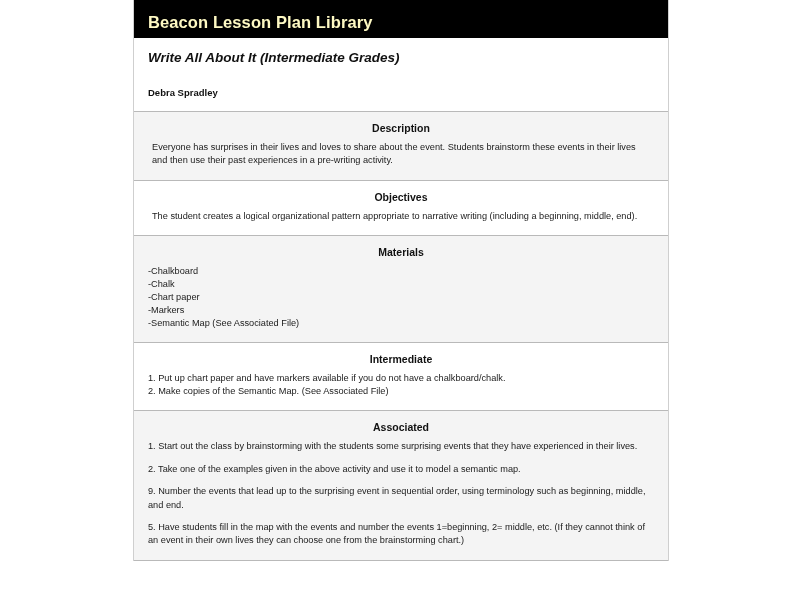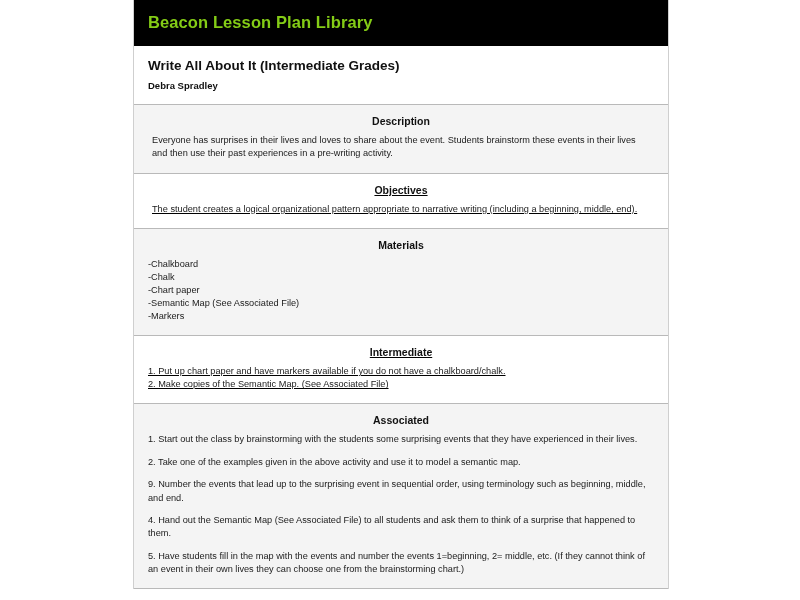--- a/index.html
+++ b/index.html
@@ -21,54 +21,54 @@
     position: absolute;
     left: 133px;
     top: 0px;
     width: 534px;
     background: #ffffff;
     border-left: 1px solid #cfcfcf;
     border-right: 1px solid #cfcfcf;
   }
   .title-bar {
     background: #000000;
-    color: #84cc16;
-    padding: 13px 14px 14px 14px;
+    color: #fef9c3;
+    padding: 13px 14px 6px 14px;
   }
   .title-bar .lib-title {
     font-size: 16.5px;
     font-weight: bold;
     letter-spacing: 0.1px;
   }
   .lesson-head {
     padding: 12px 14px 13px 14px;
     border-bottom: 1px solid #b9b9b9;
     background: #ffffff;
   }
   .lesson-title {
     font-size: 13.5px;
     font-weight: bold;
     color: #111111;
-    margin-bottom: 7px;
+    margin-bottom: 22px;
+    font-style: italic;
   }
   .lesson-author {
     font-size: 9.5px;
     font-weight: bold;
     color: #111111;
   }
   .section {
     padding: 10px 14px 12px 14px;
     border-bottom: 1px solid #b9b9b9;
   }
   .section.shade {
     background: #f4f4f4;
   }
   .section.plain {
     background: #ffffff;
-    text-decoration: underline;
   }
   .sec-head {
     font-size: 10.5px;
     font-weight: bold;
     color: #111111;
     margin-bottom: 7px;
     text-align: center;
   }
   .sec-body {
     font-size: 9.2px;
@@ -118,38 +118,37 @@
         <p class="tight">The student creates a logical organizational pattern appropriate to narrative writing (including a beginning, middle, end).</p>
       </div>
     </div>
 
     <div class="section shade">
       <div class="sec-head">Materials</div>
       <div class="sec-body list-lines">
         <div>-Chalkboard</div>
         <div>-Chalk</div>
         <div>-Chart paper</div>
+        <div>-Markers</div>
         <div>-Semantic Map (See Associated File)</div>
-        <div>-Markers</div>
       </div>
     </div>
 
     <div class="section plain">
       <div class="sec-head">Intermediate</div>
       <div class="sec-body list-lines">
         <div>1. Put up chart paper and have markers available if you do not have a chalkboard/chalk.</div>
         <div>2. Make copies of the Semantic Map. (See Associated File)</div>
       </div>
     </div>
 
     <div class="section shade">
       <div class="sec-head">Associated</div>
       <div class="sec-body">
         <p>1. Start out the class by brainstorming with the students some surprising events that they have experienced in their lives.</p>
         <p>2. Take one of the examples given in the above activity and use it to model a semantic map.</p>
         <p>9. Number the events that lead up to the surprising event in sequential order, using terminology such as beginning, middle, and end.</p>
-        <p>4. Hand out the Semantic Map (See Associated File) to all students and ask them to think of a surprise that happened to them.</p>
         <p>5. Have students fill in the map with the events and number the events 1=beginning, 2= middle, etc. (If they cannot think of an event in their own lives they can choose one from the brainstorming chart.)</p>
       </div>
     </div>
 
   </div>
 </div>
 
 </body></html>

